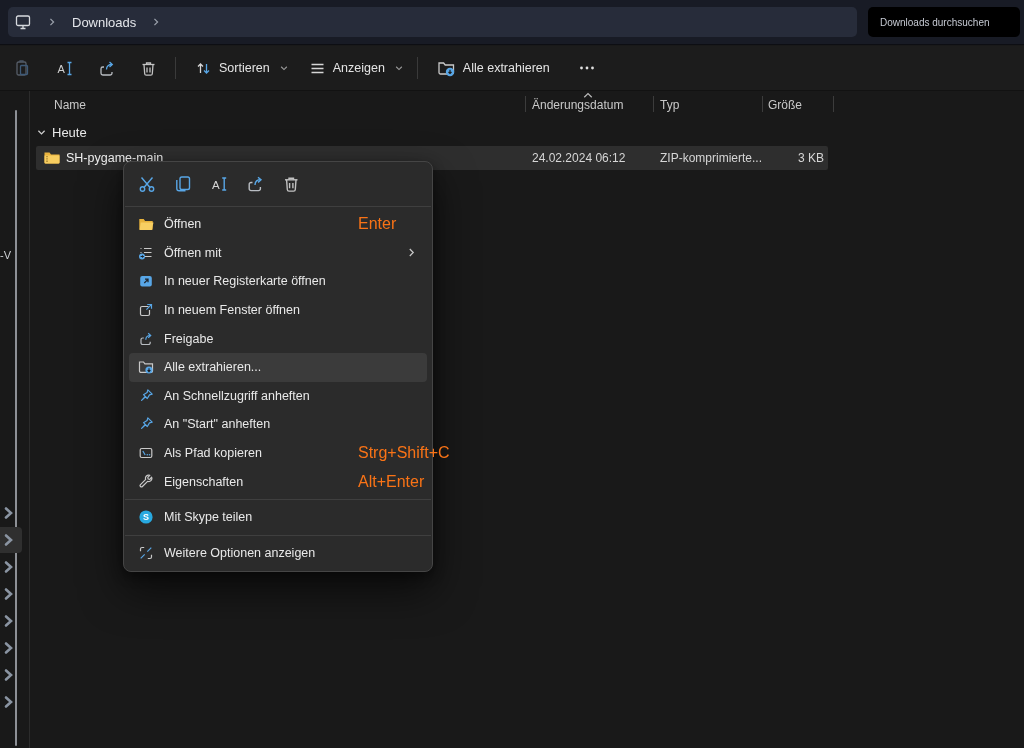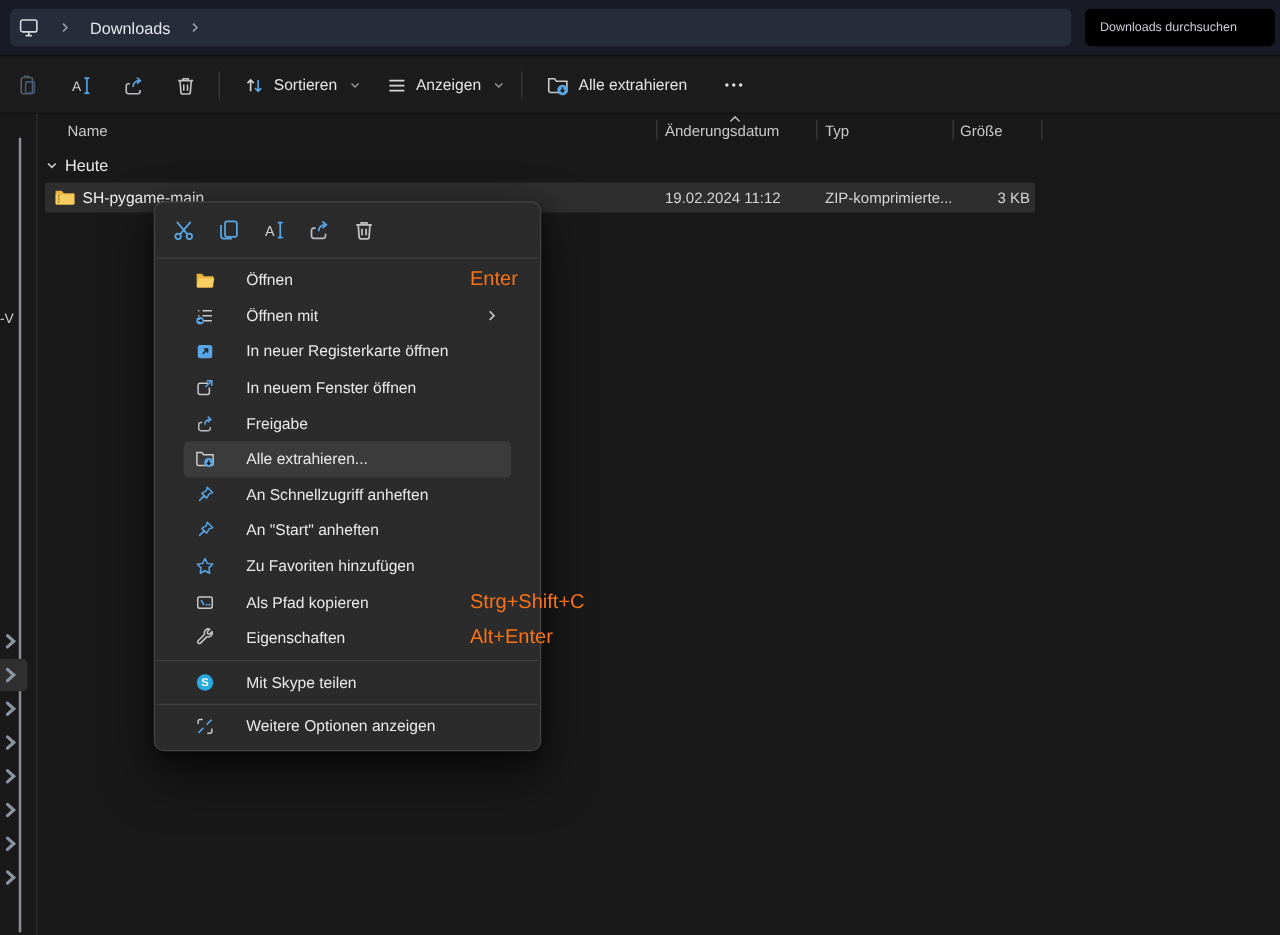--- a/index.html
+++ b/index.html
@@ -45,21 +45,21 @@
   .filerow .ficon { position:absolute; left:7px; top:3px; }
   .filerow .fdate { position:absolute; left:496px; top:5px; color:#d6d6d6; font-size:12px; }
   .filerow .ftype { position:absolute; left:624px; top:5px; color:#d6d6d6; font-size:12px; }
   .filerow .fsize { position:absolute; right:4px; top:5px; color:#d6d6d6; font-size:12px; }
 
   
   .cmenu { position:absolute; left:123px; top:161px; width:310px; background:#2b2b2b; border:1px solid #454545; border-radius:8px; padding:3px 0 4px 0; box-shadow:0 18px 42px rgba(0,0,0,.6), 0 4px 12px rgba(0,0,0,.4); z-index:10; }
   .cm-icons { height:38px; display:flex; align-items:center; padding-left:12px; gap:14px; }
   .cm-icbtn { width:22px; height:22px; display:flex; align-items:center; justify-content:center; border-radius:3px; }
   .cm-sep { height:1px; background:#3f3f3f; margin:3px 1px; }
-  .cm-item { position:relative; display:flex; align-items:center; height:28.6px; margin:0 23px; padding:0 9px; border-radius:4px; gap:25px; }
+  .cm-item { position:relative; display:flex; align-items:center; height:28.6px; margin:0 5px; padding:0 9px; border-radius:4px; gap:10px; }
   .cm-item.hl { background:#3b3b3b; }
   .cm-ic { width:16px; height:16px; flex:0 0 16px; }
   .cm-label { color:#e9e9e9; font-size:12.5px; white-space:nowrap; }
   .cm-shortcut { position:absolute; left:229px; color:#f97316; font-size:16px; }
   .cm-sub { position:absolute; right:10px; color:#c9c9c9; }
 </style>
 </head>
 <body>
 
 <div id="shell">
@@ -231,21 +231,21 @@
 
     <div class="filerow">
       <span class="ficon">
         <svg width="18" height="18" viewBox="0 0 18 18">
             <path d="M1.5 3.5h5l1.5 2h8.5v8a1 1 0 0 1-1 1h-13a1 1 0 0 1-1-1z" fill="#e9b33e"></path>
             <path d="M1.5 6.5h15v7a1 1 0 0 1-1 1h-13a1 1 0 0 1-1-1z" fill="#f7cd60"></path>
             <path d="M4 7v1.3M4 9.3v1.3M4 11.6v1.3" stroke="#8a6a1d" stroke-width="1.1"></path>
           </svg>
       </span>
       <span class="fname">SH-pygame-main</span>
-      <span class="fdate">19.02.2024 11:12</span>
+      <span class="fdate">24.02.2024 06:12</span>
       <span class="ftype">ZIP-komprimierte...</span>
       <span class="fsize">3 KB</span>
     </div>
   </div>
 
   <div class="cmenu">
     <div class="cm-icons">
       <span class="cm-icbtn">
         <svg width="20" height="20" viewBox="0 0 20 20" fill="none" stroke="#58a6e6" stroke-width="1.4">
             <circle cx="5.5" cy="15" r="2.2"></circle>
@@ -357,28 +357,20 @@
     <div class="cm-item">
       <span class="cm-ic">
           <svg width="16" height="16" viewBox="0 0 16 16" fill="none" stroke="#58a6e6" stroke-width="1.2" stroke-linejoin="round">
             <path d="M9.8 1.8l4.4 4.4-2.7.7-2.2 3.6-2-2-3.7 3.9 3.9-3.7-2-2 3.6-2.2z"></path>
           </svg>
         </span>
       <span class="cm-label">An "Start" anheften</span>
     </div>
     <div class="cm-item">
       <span class="cm-ic">
-          <svg width="16" height="16" viewBox="0 0 16 16" fill="none" stroke="#58a6e6" stroke-width="1.2" stroke-linejoin="round">
-            <path d="M8 1.8l1.9 3.9 4.3.6-3.1 3 .7 4.3L8 11.6l-3.8 2 .7-4.3-3.1-3 4.3-.6z"></path>
-          </svg>
-        </span>
-      <span class="cm-label">Zu Favoriten hinzufügen</span>
-    </div>
-    <div class="cm-item">
-      <span class="cm-ic">
           <svg width="16" height="16" viewBox="0 0 16 16" fill="none" stroke="#c9c9c9" stroke-width="1.2">
             <rect x="2.2" y="3.5" width="11.6" height="9" rx="1.5"></rect>
             <path d="M4.8 6l2.4 4" stroke="#58a6e6"></path>
             <circle cx="9.3" cy="9.8" r=".8" fill="#58a6e6" stroke="none"></circle>
             <circle cx="11.5" cy="9.8" r=".8" fill="#58a6e6" stroke="none"></circle>
           </svg>
         </span>
       <span class="cm-label">Als Pfad kopieren</span>
       <span class="cm-shortcut">Strg+Shift+C</span>
     </div>

